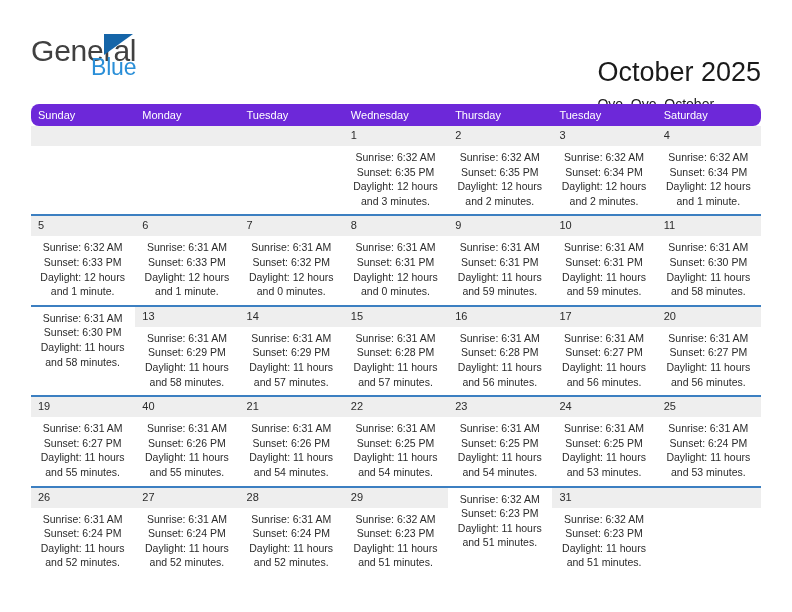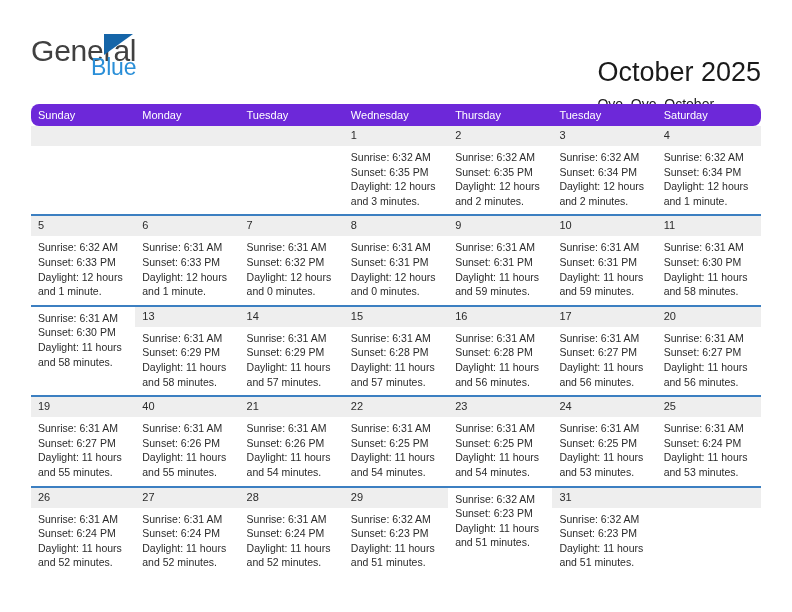--- a/index.html
+++ b/index.html
@@ -132,20 +132,21 @@
   }
   .daycell.empty .datenum {
     background: #eeeeee;
     color: transparent;
   }
   .daycell .info {
     padding: 4px 8px 6px 7px;
     font-size: 10.5px;
     line-height: 14.6px;
     color: #2b2b2b;
+    text-align: center;
   }
   .daycell .info div {
     white-space: normal;
   }
 </style>
 </head>
 <body>
 
 <div class="page">
 

